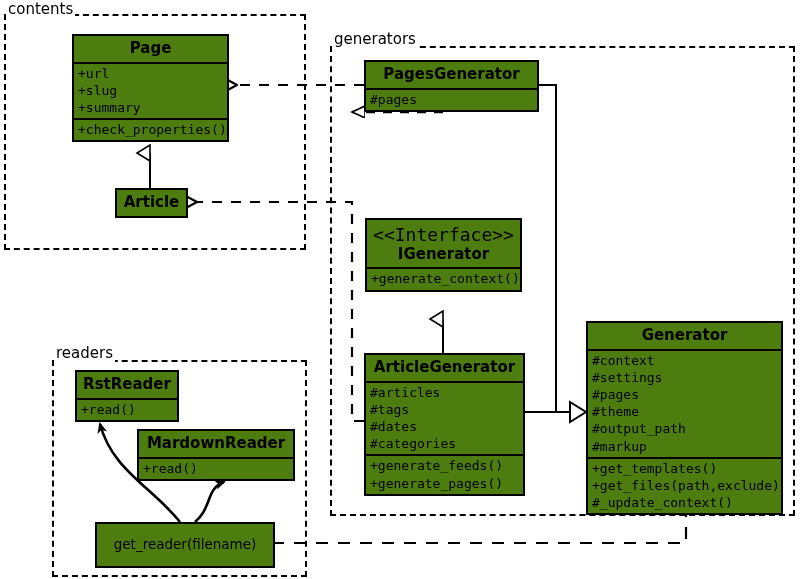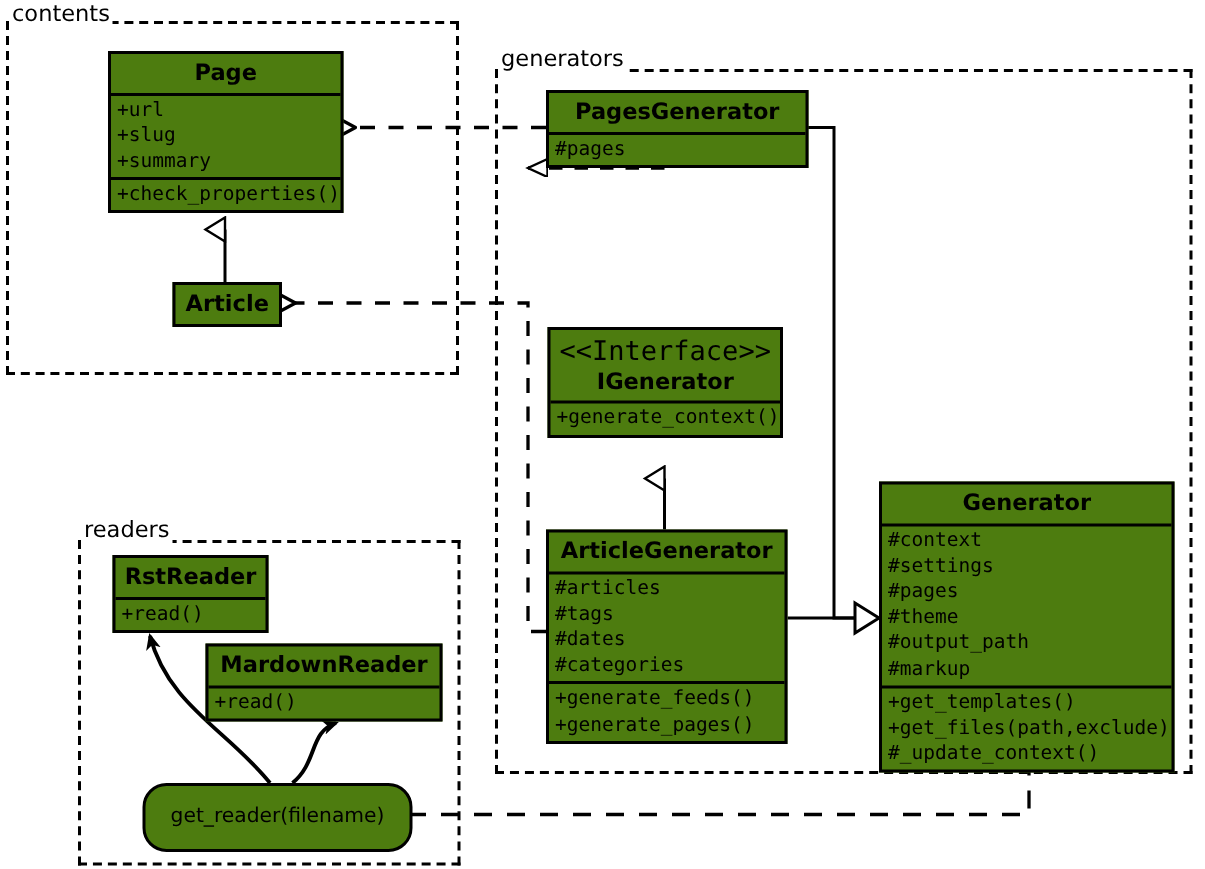--- a/index.html
+++ b/index.html
@@ -234,17 +234,17 @@
     </div>
   </div>
 
   <div class="cls" style="left:137px; top:429px; width:158px;">
     <div class="name-c">MardownReader</div>
     <div class="compartment sep">
       <div>+read()</div>
     </div>
   </div>
 
-  <div class="cls plain" style="left:95px; top:522px; width:180px; height:46px;border-radius:16px;">
+  <div class="cls plain" style="left:95px; top:522px; width:180px; height:46px;">
     <div class="plainlabel">get_reader(filename)</div>
   </div>
 
 </div>
 
 </body></html>

